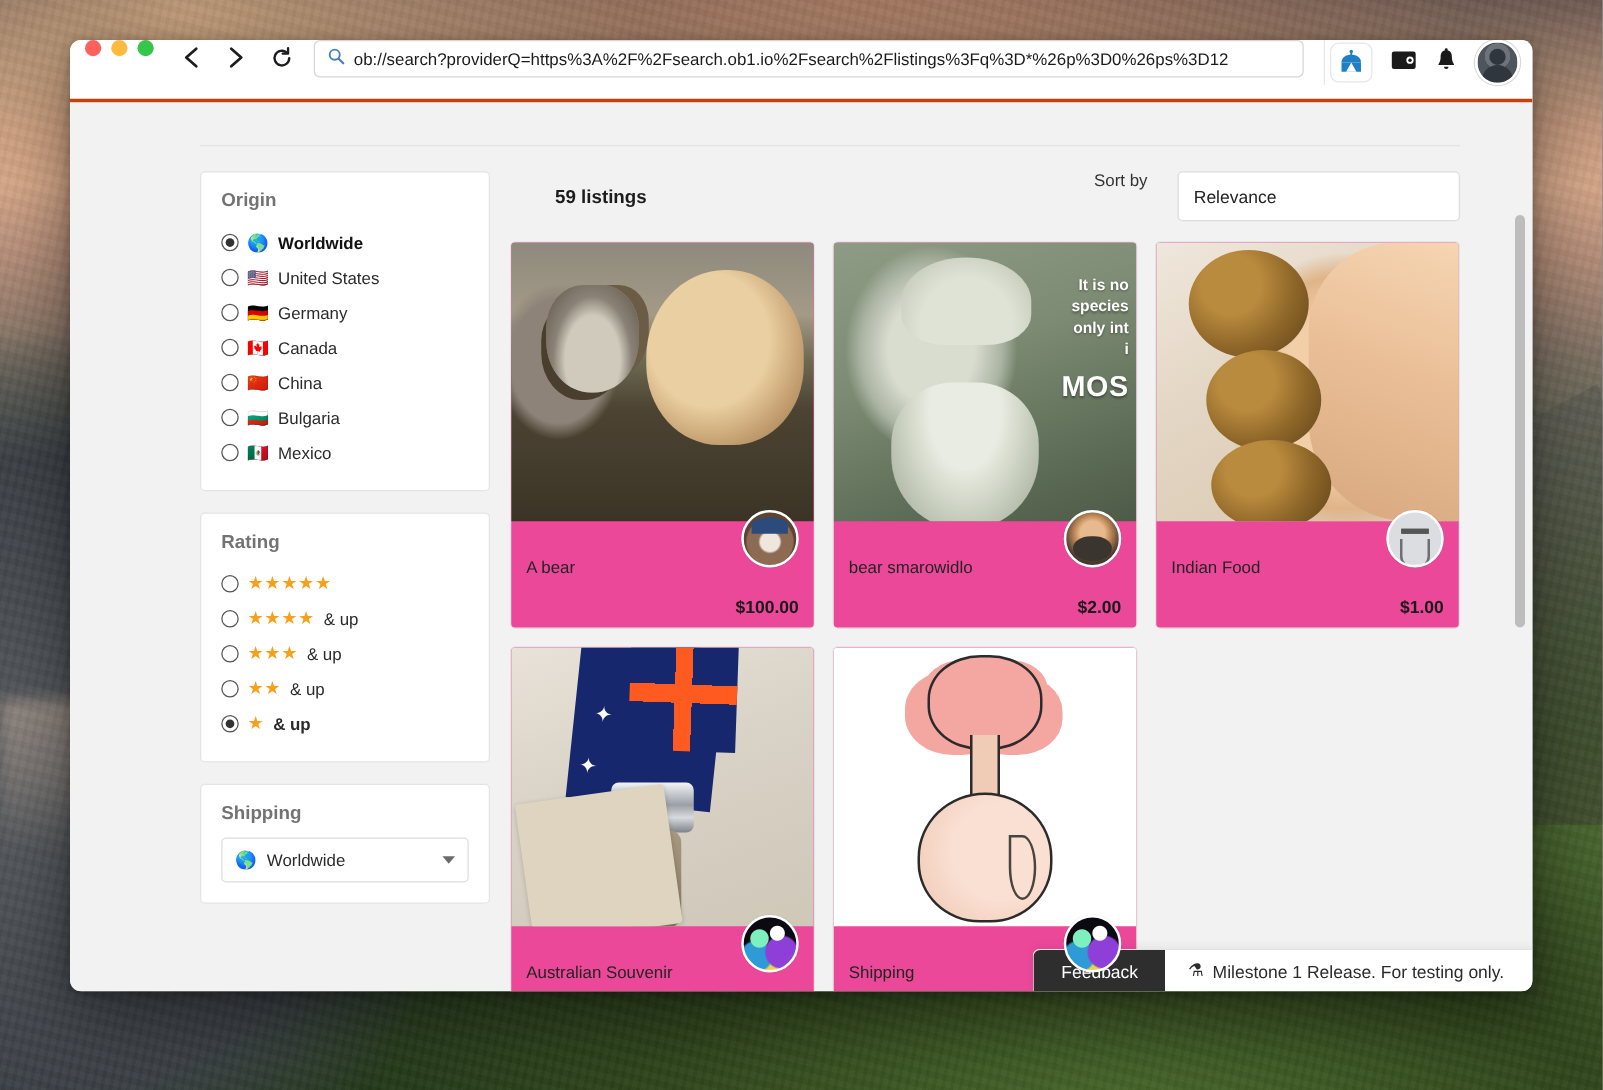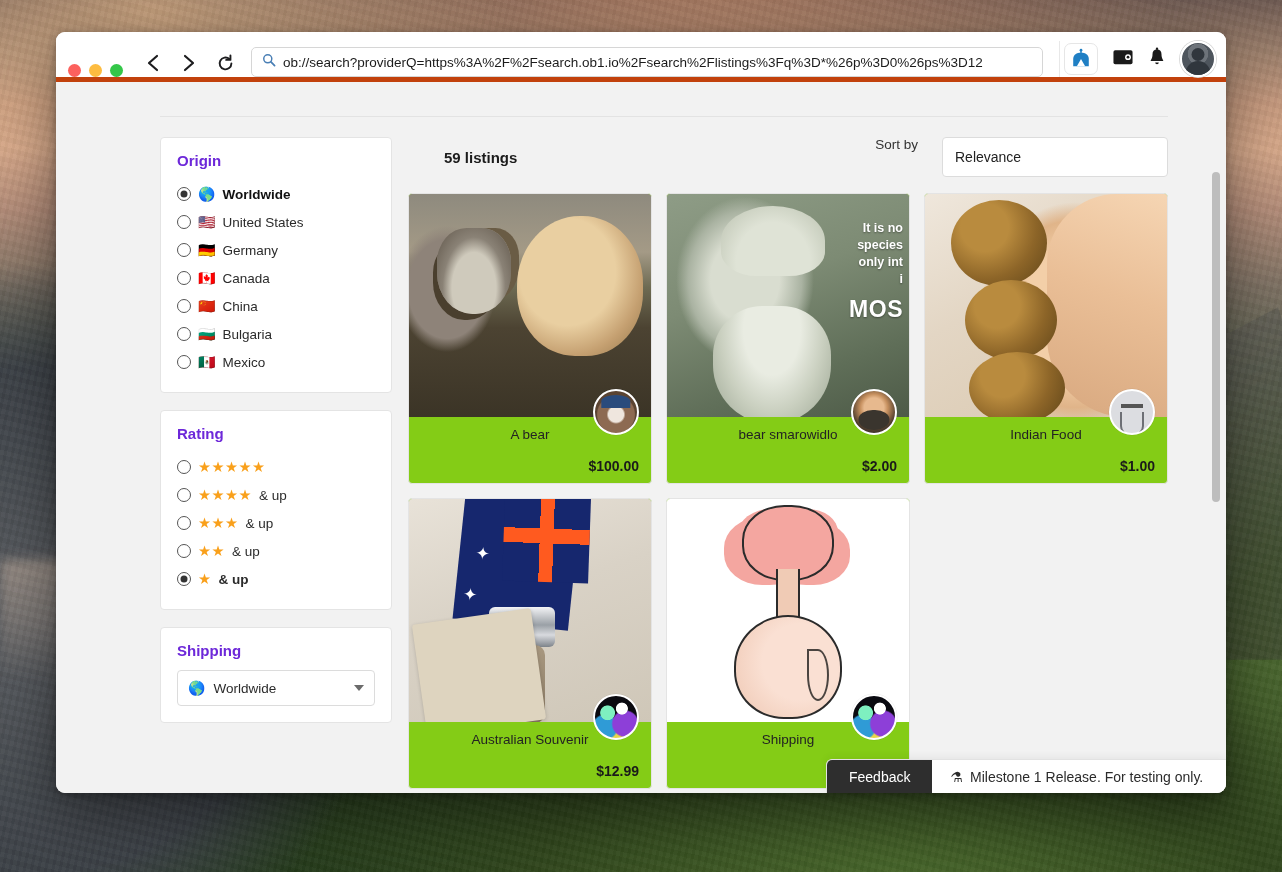--- a/index.html
+++ b/index.html
@@ -66,23 +66,23 @@
     border-radius: 9px;
     box-shadow: 0 22px 60px rgba(0,0,0,.45), 0 2px 10px rgba(0,0,0,.3);
     overflow: hidden;
     display: flex; flex-direction: column;
   }
 
   
   #toolbar {
     height: 50px; flex: 0 0 50px;
     background: #ffffff;
-    display: flex; align-items: flex-end;
+    display: flex; align-items: flex-start;
     padding: 0 10px 0 12px;
-    border-bottom: 5px solid #c2410c;
+    border-bottom: 3px solid #c2410c;
   }
   .traffic { display: flex; gap: 8px; align-items: center; margin-right: 16px; }
   .dot { width: 13px; height: 13px; border-radius: 50%; }
   .dot.r { background: #fc615d; }
   .dot.y { background: #fdbc40; }
   .dot.g { background: #34c749; }
 
   .navbtn {
     width: 28px; height: 28px; display: flex; align-items: center; justify-content: center;
     color: #1d1d1f; cursor: default;
@@ -134,21 +134,21 @@
 
   #cols { display: flex; gap: 16px; padding-top: 20px; }
 
   
   #sidebar { flex: 0 0 232px; }
   .panel {
     background: #fff; border: 1px solid #e4e4e4; border-radius: 4px;
     padding: 14px 16px 16px; margin-bottom: 17px;
   }
   .panel h3 {
-    font-size: 15px; font-weight: bold; color: #6d28d9; margin-bottom: 11px;
+    font-size: 15px; font-weight: bold; color: #737373; margin-bottom: 11px;
     font-family: "Liberation Sans", sans-serif;
   }
   .radio-row {
     display: flex; align-items: center; gap: 7px; height: 28px;
     font-size: 13.5px; color: #2b2b2b; cursor: default;
   }
   .radio {
     width: 14px; height: 14px; border-radius: 50%;
     border: 1.6px solid #555; flex: 0 0 14px; position: relative; background: #fff;
   }
@@ -179,25 +179,25 @@
   #listing-count { font-size: 15px; font-weight: bold; color: #1c1c1c; }
   #sortwrap { margin-left: auto; display: flex; gap: 24px; }
   #sortlabel { font-size: 13.5px; color: #333; }
   #sortsel {
     width: 226px; height: 40px; border: 1px solid #dcdcdc; border-radius: 4px; background: #fff;
     display: flex; align-items: center; padding: 0 12px; font-size: 14px; color: #222;
   }
 
   #grid { display: grid; grid-template-columns: repeat(3, 1fr); gap: 14px; }
   .card {
-    background: #84cc16; border: 1px solid #e4e4e4; border-radius: 4px;
-    overflow: hidden; display: flex; flex-direction: column;
+    background: #ec4899; border: 1px solid #e4e4e4; border-radius: 4px;
+    overflow: hidden; display: flex; flex-direction: column; gap: 19px;
   }
   .card-img { height: 223px; position: relative; overflow: hidden; background: #ddd; }
-  .card-body { height: 66px; padding: 10px 12px 0; position: relative; text-align: center; }
+  .card-body { height: 66px; padding: 10px 12px 0; position: relative; }
   .card-title { font-size: 13.5px; color: #232323; line-height: 1.2; }
   .card-price {
     position: absolute; right: 12px; bottom: 9px;
     font-size: 14px; font-weight: bold; color: #1a1a1a;
   }
   .seller-av {
     position: absolute; right: 12px; top: -28px;
     width: 46px; height: 46px; border-radius: 50%;
     border: 2px solid #fff; overflow: hidden; z-index: 3;
     box-shadow: 0 0 0 .5px rgba(0,0,0,.07);

